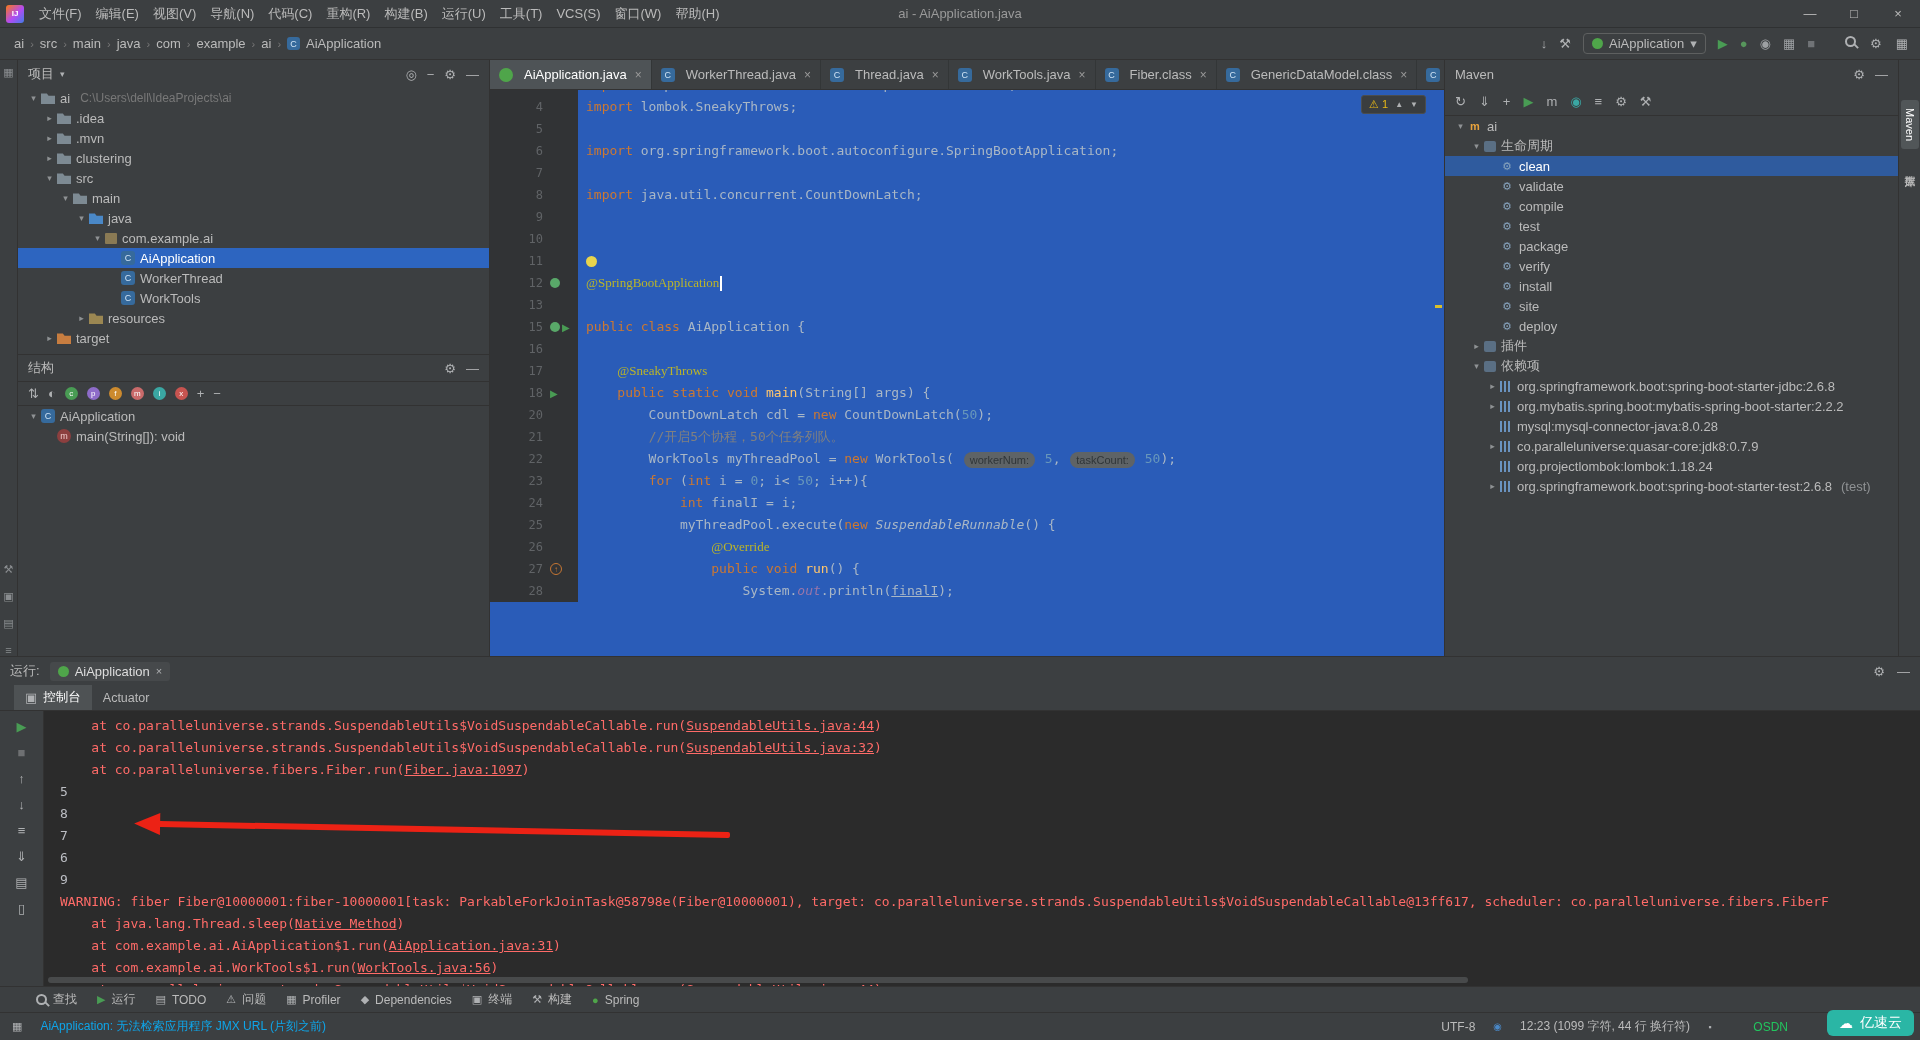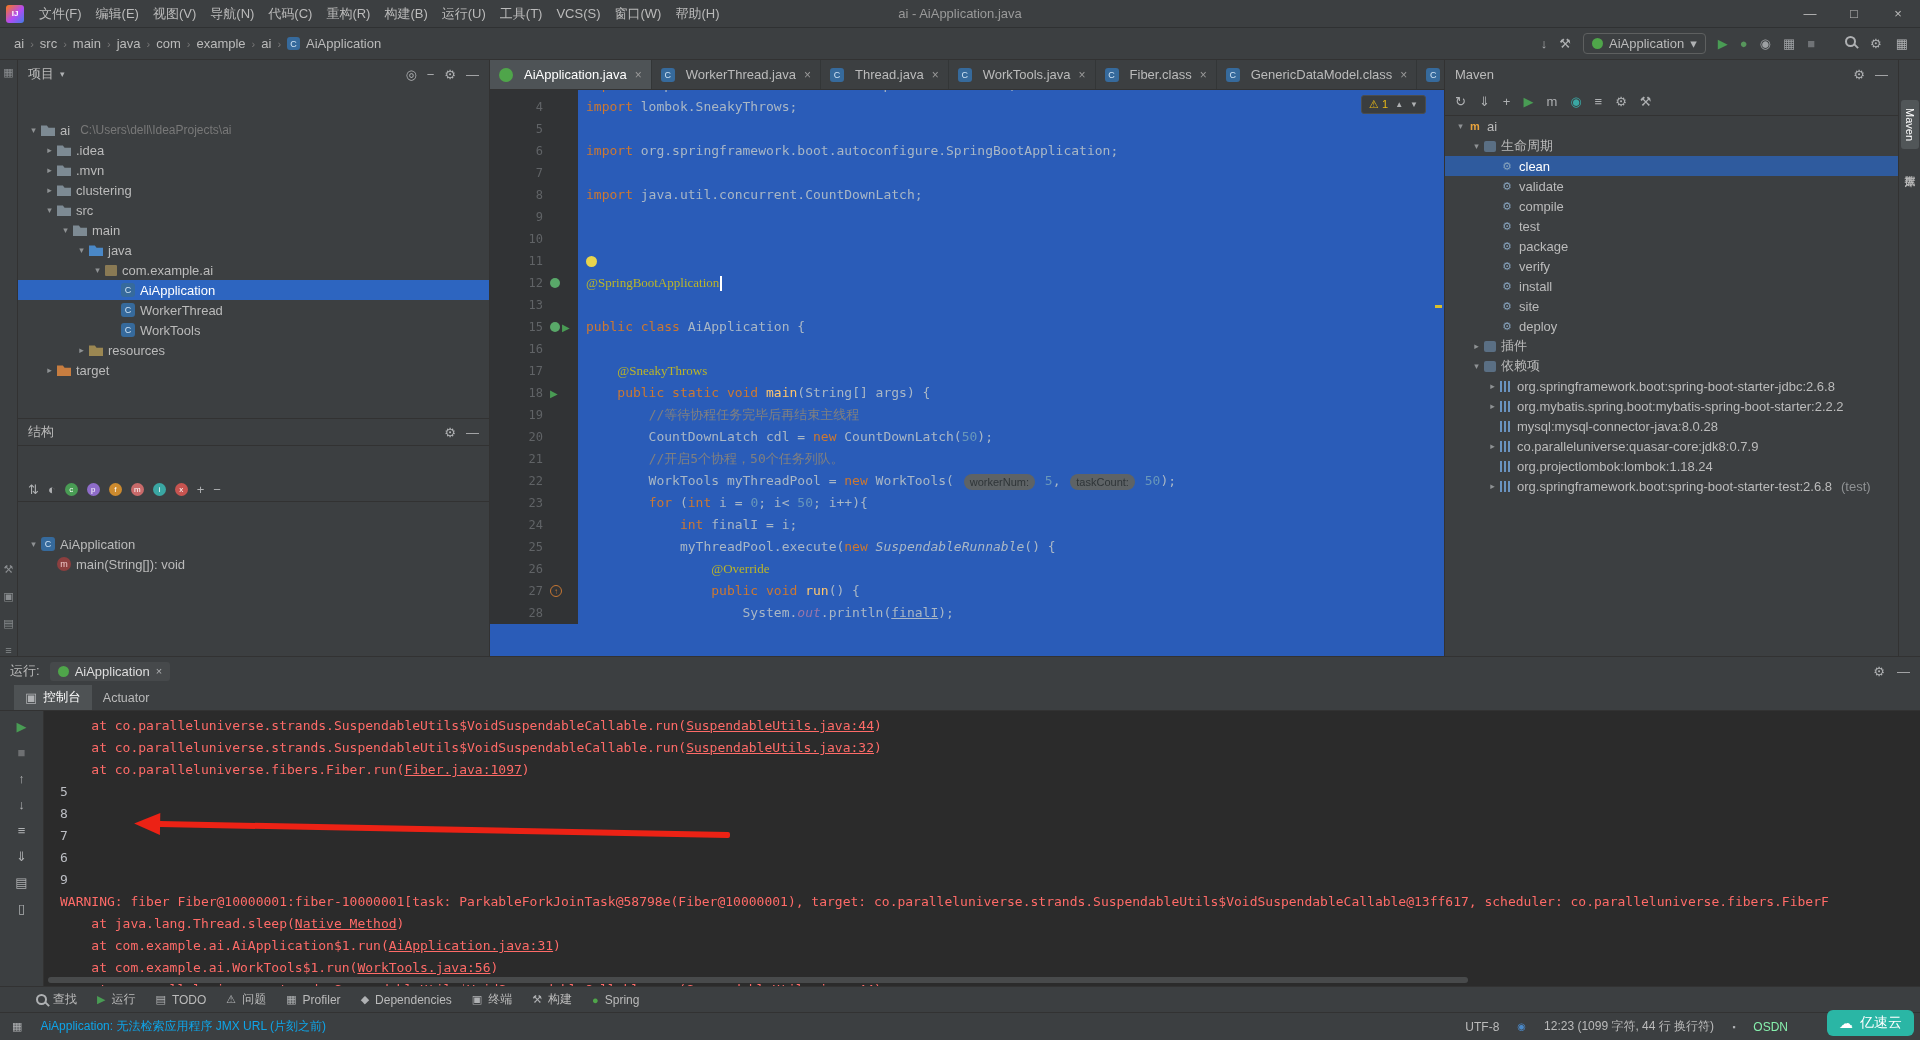--- a/index.html
+++ b/index.html
@@ -41,21 +41,21 @@
   .stripe { width:18px; flex:none; background:#3c3f41; display:flex; flex-direction:column;
     align-items:center; padding-top:6px; gap:14px; }
   .stripe-l { border-right:1px solid #323232; }
   .stripe-r { border-left:1px solid #323232; width:22px; padding-top:40px; gap:10px; }
   .stripe .uic { font-size:11px; color:#8a8d90; }
   .vtab { writing-mode:vertical-rl; font-size:11px; color:#bbb; padding:8px 3px; border-radius:3px; }
   .vtab.active { background:#515658; color:#fff; }
 
   
   .project-col { width:472px; flex:none; background:#3c3f41; border-right:1px solid #323232;
-    display:flex; flex-direction:column; overflow:hidden;gap:32px; }
+    display:flex; flex-direction:column; overflow:hidden; }
   .panel-header { height:28px; flex:none; display:flex; align-items:center; padding:0 10px;
     font-size:13px; color:#bbb; gap:6px; }
   .panel-header .hdr-icons { margin-left:auto; display:flex; gap:10px; }
   .subtle-border { border-bottom:1px solid #323232; border-top:1px solid #323232; }
   .tree { overflow:hidden; }
   .tree-row { height:20px; display:flex; align-items:center; font-size:13px; color:#bbb;
     white-space:nowrap; }
   .tree-row.sel { background:#2d65c0; color:#fff; }
   .tree-row.sel2 { background:#2f5b9e; color:#fff; }
   .chev { width:15px; flex:none; color:#8f9294; font-size:9px; text-align:center; }
@@ -167,21 +167,21 @@
   .bottom-tabs { height:26px; flex:none; background:#3c3f41; border-top:1px solid #323232;
     display:flex; align-items:stretch; padding-left:26px; font-size:12px; }
   .btab { display:flex; align-items:center; gap:6px; padding:0 10px; color:#bbb; }
   .btab .uic { font-size:11px; }
   .statusbar { height:28px; flex:none; background:#3c3f41; border-top:1px solid #323232;
     display:flex; align-items:center; padding:0 12px; font-size:12px; color:#bbb; gap:18px; }
   .sb-msg { flex:1; color:#0ea5e9; }
   .watermark { position:fixed; right:6px; bottom:4px; background:#2ab6a5; color:#fff;
     border-radius:6px; padding:4px 12px; font-size:14px; display:flex; align-items:center; gap:7px;
     z-index:9; }
-  .osdn { color:#86efac; }
+  .osdn { color:#22c55e;margin-left:24px; }
 </style>
 </head>
 <body>
 
 <div class="app">
 
   <div class="titlebar">
     <div class="applogo">IJ</div>
     <div id="menus" style="display:flex;height:100%;">
         <div class="menu-item">文件(F)</div>
@@ -519,27 +519,20 @@
               <div class="gutter">
                 <span class="gnum">18</span>
                 <span class="gicons">
                   <span class="gic-run">▶</span>
                 </span>
               </div>
               <div class="ctext"><span class="tok-pl">    </span><span class="tok-kw">public static void</span><span class="tok-pl"> </span><span class="tok-meth">main</span><span class="tok-pl">(String[] args) {</span></div>
             </div>
             <div class="cline-row">
               <div class="gutter">
-                <span class="gnum">19</span>
-                <span class="gicons"></span>
-              </div>
-              <div class="ctext"><span class="tok-pl">        </span><span class="tok-cmt">//等待协程任务完毕后再结束主线程</span></div>
-            </div>
-            <div class="cline-row">
-              <div class="gutter">
                 <span class="gnum">20</span>
                 <span class="gicons"></span>
               </div>
               <div class="ctext"><span class="tok-pl">        CountDownLatch cdl = </span><span class="tok-kw">new</span><span class="tok-pl"> CountDownLatch(</span><span class="tok-num2">50</span><span class="tok-pl">);</span></div>
             </div>
             <div class="cline-row">
               <div class="gutter">
                 <span class="gnum">21</span>
                 <span class="gicons"></span>
               </div>

